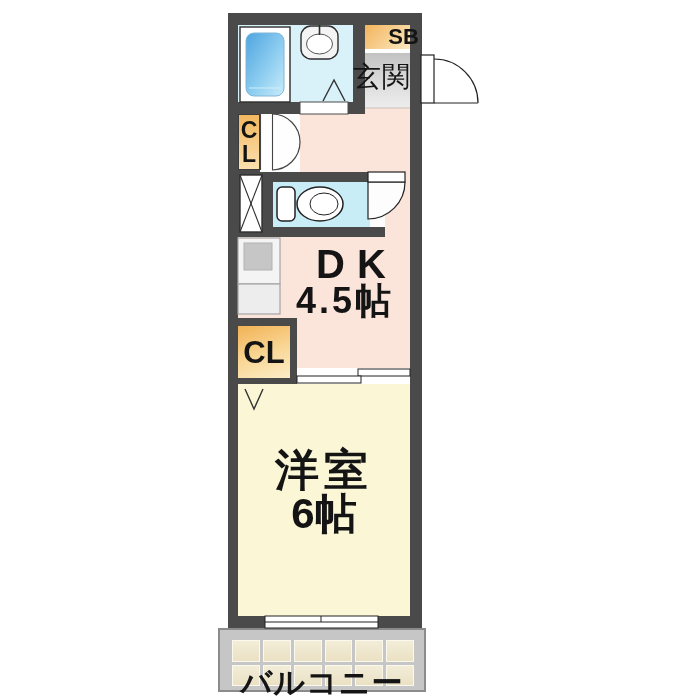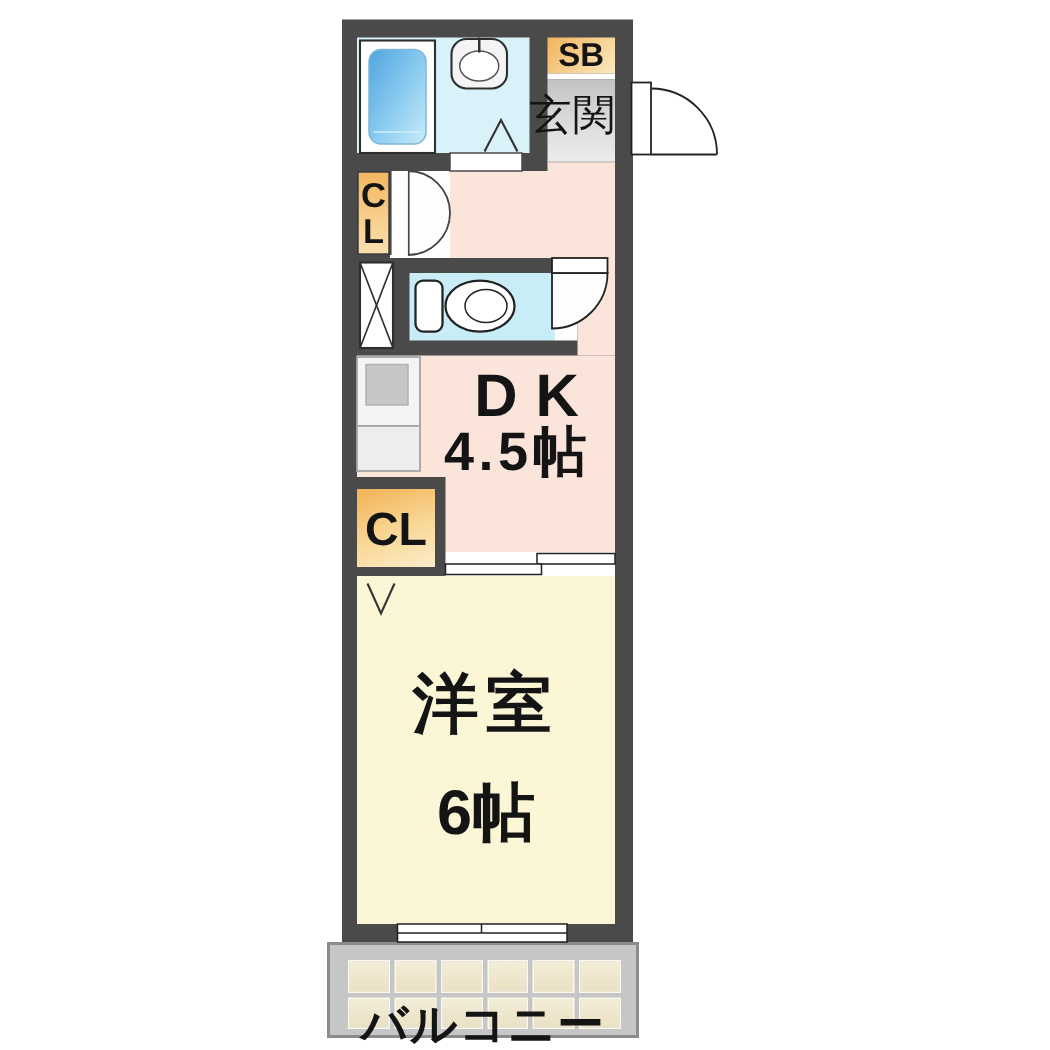--- a/index.html
+++ b/index.html
@@ -28,28 +28,28 @@
   
   .balcony{left:218px;top:628px;width:208px;height:64px;background:#c6c6c6;border:2px solid #8b8b8b;box-sizing:border-box;z-index:0;}
   .tiles{position:absolute;left:12px;top:10px;width:182px;height:46px;display:grid;
          grid-template-columns:repeat(6,1fr);grid-template-rows:repeat(2,1fr);gap:3px;}
   .tile{background:linear-gradient(180deg,#f3edd8,#eae1c4);border:1px solid #fbf8ee;box-sizing:border-box;}
   
   .overlay{position:absolute;left:0;top:0;z-index:3;pointer-events:none;}
   
   .lbl{z-index:4;display:flex;align-items:center;justify-content:center;text-align:center;
        color:#141414;line-height:1.05;white-space:nowrap;}
-  .lbl-sb{left:365px;top:25px;width:45px;height:24px;font-size:22px;font-weight:700;}
+  .lbl-sb{left:365px;top:25px;width:45px;height:24px;font-size:22px;font-weight:700;padding-left:16px;}
   .lbl-genkan{left:348px;top:60px;width:68px;height:34px;font-size:28px;font-weight:400;letter-spacing:1px;}
   .lbl-cl-upper{left:238px;top:114px;width:22px;height:56px;font-size:23px;font-weight:700;flex-direction:column;}
   .lbl-dk{left:280px;top:242px;width:130px;height:44px;font-size:40px;font-weight:600;letter-spacing:12px;padding-left:24px;box-sizing:border-box;}
   .lbl-dk-size{left:260px;top:280px;width:170px;height:42px;font-size:36px;font-weight:600;letter-spacing:3px;}
   .lbl-cl-lower{left:238px;top:333px;width:52px;height:40px;font-size:31px;font-weight:700;}
   .lbl-yoshitsu{left:238px;top:445px;width:172px;height:50px;font-size:44px;font-weight:700;letter-spacing:5px;}
-  .lbl-yoshitsu-size{left:238px;top:519px;width:172px;height:46px;font-size:42px;font-weight:600;}
+  .lbl-yoshitsu-size{left:238px;top:491px;width:172px;height:46px;font-size:42px;font-weight:600;}
   .lbl-balcony{left:230px;top:664px;width:184px;height:38px;font-size:31px;font-weight:600;letter-spacing:1px;z-index:5;}
 </style>
 </head>
 <body>
 
 <div class="canvas">
 
   <div class="abs balcony">
     <div class="tiles" id="balcony-tiles">
         <div class="tile"></div>

